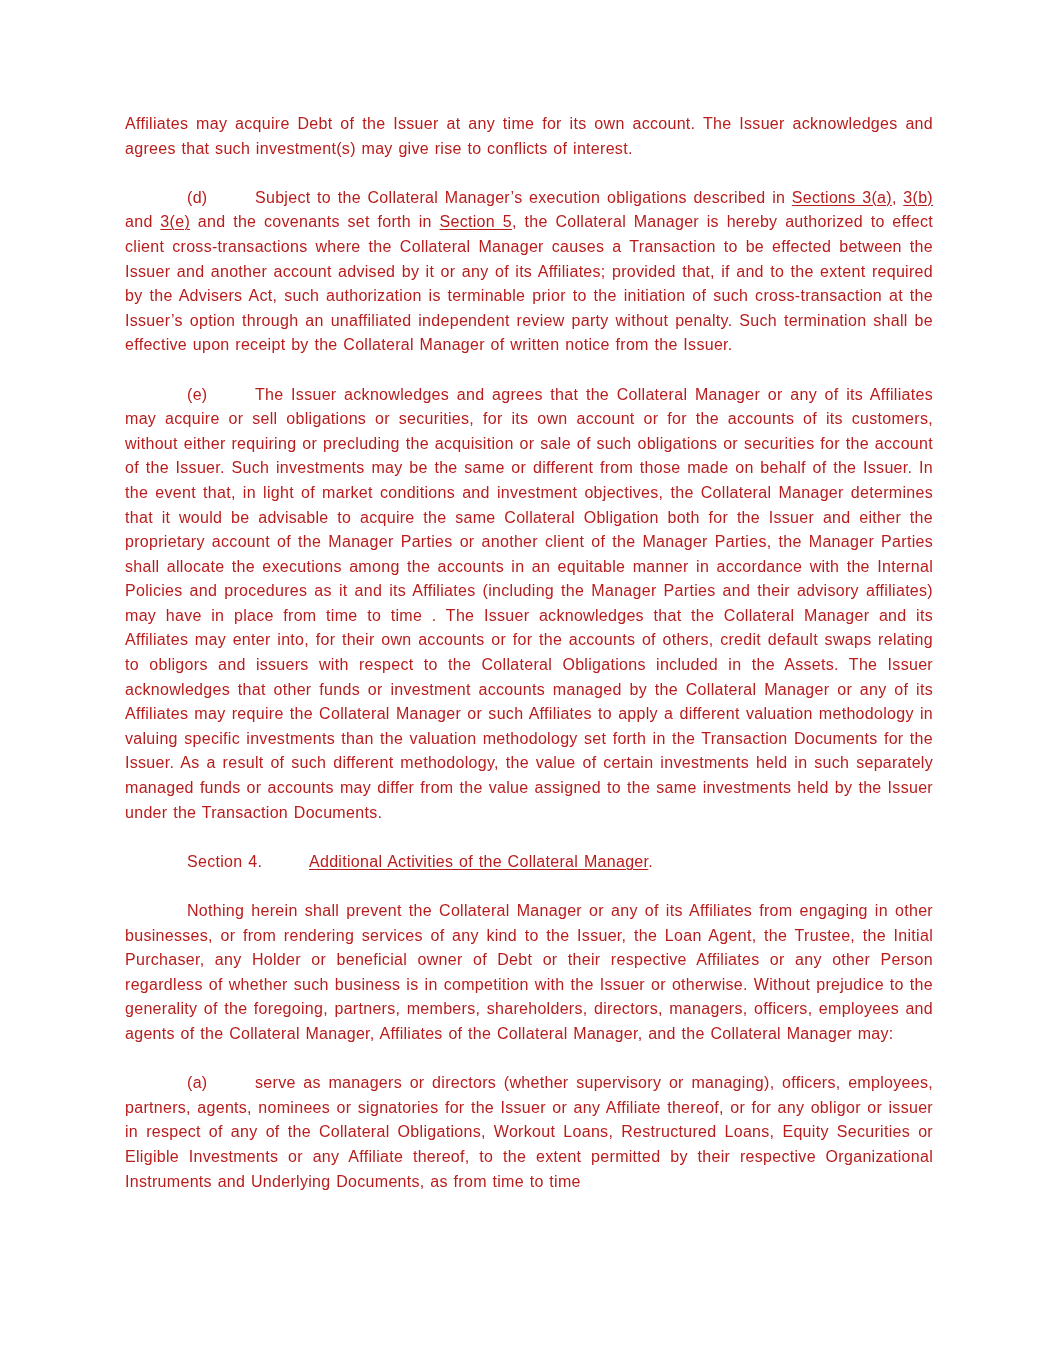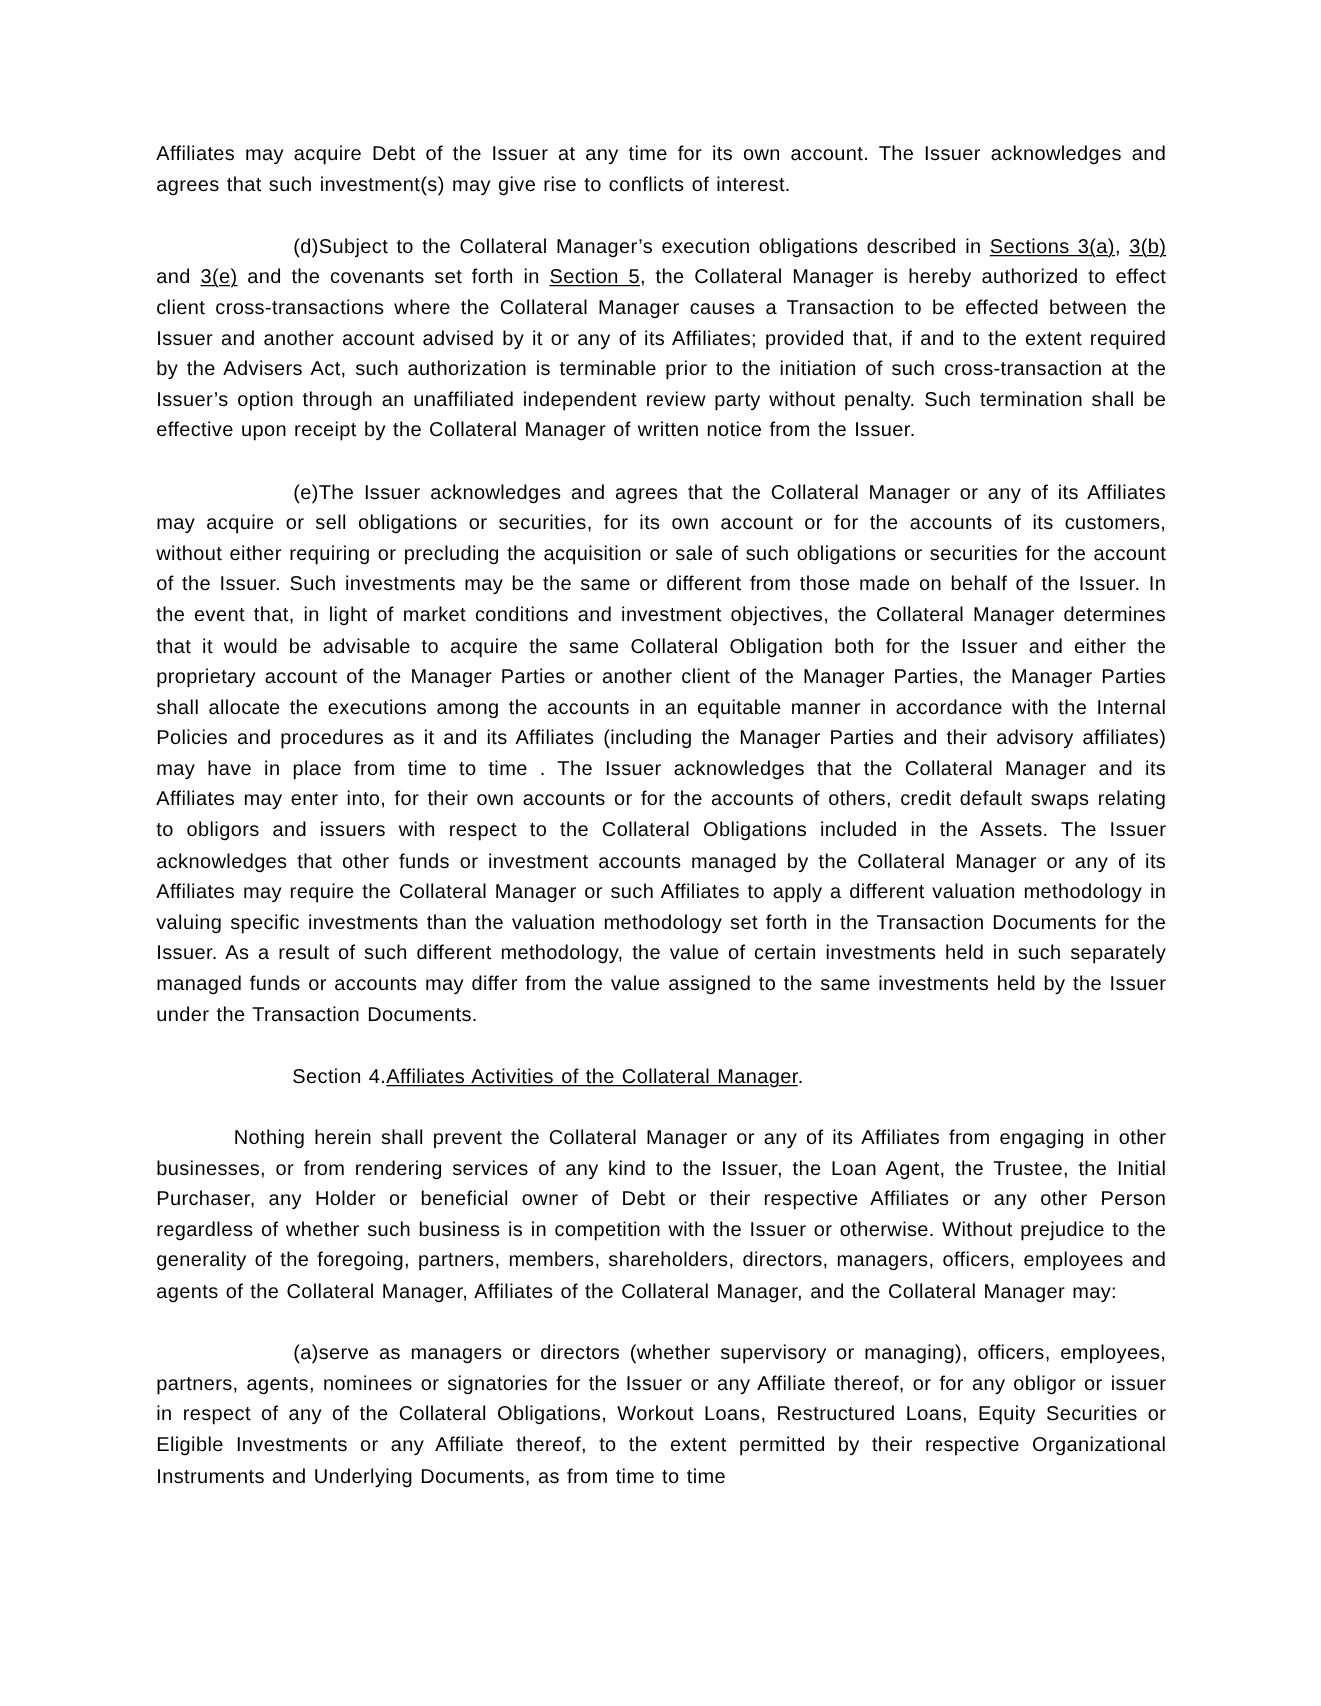--- a/index.html
+++ b/index.html
@@ -8,21 +8,21 @@
     background: #ffffff;
   }
   .page {
     position: relative;
     width: 1057px;
     height: 1365px;
     box-sizing: border-box;
     background: #ffffff;
     overflow: hidden;
     padding: 112px 124px 0 125px;
-    color: #000000;
+    color: #b91c1c;
     font-family: "Liberation Sans", sans-serif;
     font-size: 16px;
     line-height: 24.6px;
     letter-spacing: 0.3px;
     word-spacing: 1px;
     text-align: justify;
   }
   p.para {
     margin: 0 0 24.6px 0;
   }
@@ -30,37 +30,36 @@
     text-indent: 62px;
   }
   p.para.heading {
     text-align: left;
   }
   .label {
     display: inline-block;
     text-indent: 0;
     width: 68px;
     vertical-align: baseline;
-    text-align: right;
   }
   .heading .label {
     width: 122px;
   }
   .run.underline {
     text-decoration: underline;
     text-underline-offset: 2px;
     text-decoration-thickness: 1.4px;
     margin-top: 44px;
   }
 </style>
 </head>
 <body>
 
 <div class="page">
   <div id="doc-body">
       <p class="para"><span class="run">Affiliates may acquire Debt of the Issuer at any time for its own account. The Issuer acknowledges and agrees that such investment(s) may give rise to conflicts of interest.</span></p>
       <p class="para indent"><span class="label">(d)</span><span class="run">Subject to the Collateral Manager’s execution obligations described in </span><span class="run underline">Sections 3(a)</span><span class="run">, </span><span class="run underline">3(b)</span><span class="run"> and </span><span class="run underline">3(e)</span><span class="run"> and the covenants set forth in </span><span class="run underline">Section 5</span><span class="run">, the Collateral Manager is hereby authorized to effect client cross-transactions where the Collateral Manager causes a Transaction to be effected between the Issuer and another account advised by it or any of its Affiliates; provided that, if and to the extent required by the Advisers Act, such authorization is terminable prior to the initiation of such cross-transaction at the Issuer’s option through an unaffiliated independent review party without penalty.  Such termination shall be effective upon receipt by the Collateral Manager of written notice from the Issuer.</span></p>
       <p class="para indent"><span class="label">(e)</span><span class="run">The Issuer acknowledges and agrees that the Collateral Manager or any of its Affiliates may acquire or sell obligations or securities, for its own account or for the accounts of its customers, without either requiring or precluding the acquisition or sale of such obligations or securities for the account of the Issuer.  Such investments may be the same or different from those made on behalf of the Issuer.  In the event that, in light of market conditions and investment objectives, the Collateral Manager determines that it would be advisable to acquire the same Collateral Obligation both for the Issuer and either the proprietary account of the Manager Parties or another client of the Manager Parties, the Manager Parties shall allocate the executions among the accounts in an equitable manner in accordance with the Internal Policies and procedures as it and its Affiliates (including the Manager Parties and their advisory affiliates) may have in place from time to time .  The Issuer acknowledges that the Collateral Manager and its Affiliates may enter into, for their own accounts or for the accounts of others, credit default swaps relating to obligors and issuers with respect to the Collateral Obligations included in the Assets.  The Issuer acknowledges that other funds or investment accounts managed by the Collateral Manager or any of its Affiliates may require the Collateral Manager or such Affiliates to apply a different valuation methodology in valuing specific investments than the valuation methodology set forth in the Transaction Documents for the Issuer.  As a result of such different methodology, the value of certain investments held in such separately managed funds or accounts may differ from the value assigned to the same investments held by the Issuer under the Transaction Documents.</span></p>
-      <p class="para heading indent"><span class="label">Section 4.</span><span class="run underline">Affiliates Activities of the Collateral Manager</span><span class="run">.</span></p>
+      <p class="para heading indent"><span class="label">Section 4.</span><span class="run underline">Additional Activities of the Collateral Manager</span><span class="run">.</span></p>
       <p class="para indent"><span class="run">Nothing herein shall prevent the Collateral Manager or any of its Affiliates from engaging in other businesses, or from rendering services of any kind to the Issuer, the Loan Agent, the Trustee, the Initial Purchaser, any Holder or beneficial owner of Debt or their respective Affiliates or any other Person regardless of whether such business is in competition with the Issuer or otherwise.  Without prejudice to the generality of the foregoing, partners, members, shareholders, directors, managers, officers, employees and agents of the Collateral Manager, Affiliates of the Collateral Manager, and the Collateral Manager may:</span></p>
       <p class="para indent"><span class="label">(a)</span><span class="run">serve as managers or directors (whether supervisory or managing), officers, employees, partners, agents, nominees or signatories for the Issuer or any Affiliate thereof, or for any obligor or issuer in respect of any of the Collateral Obligations, Workout Loans, Restructured Loans, Equity Securities or Eligible Investments or any Affiliate thereof, to the extent permitted by their respective Organizational Instruments and Underlying Documents, as from time to time</span></p>
     </div>
 </div>
 
 </body></html>

